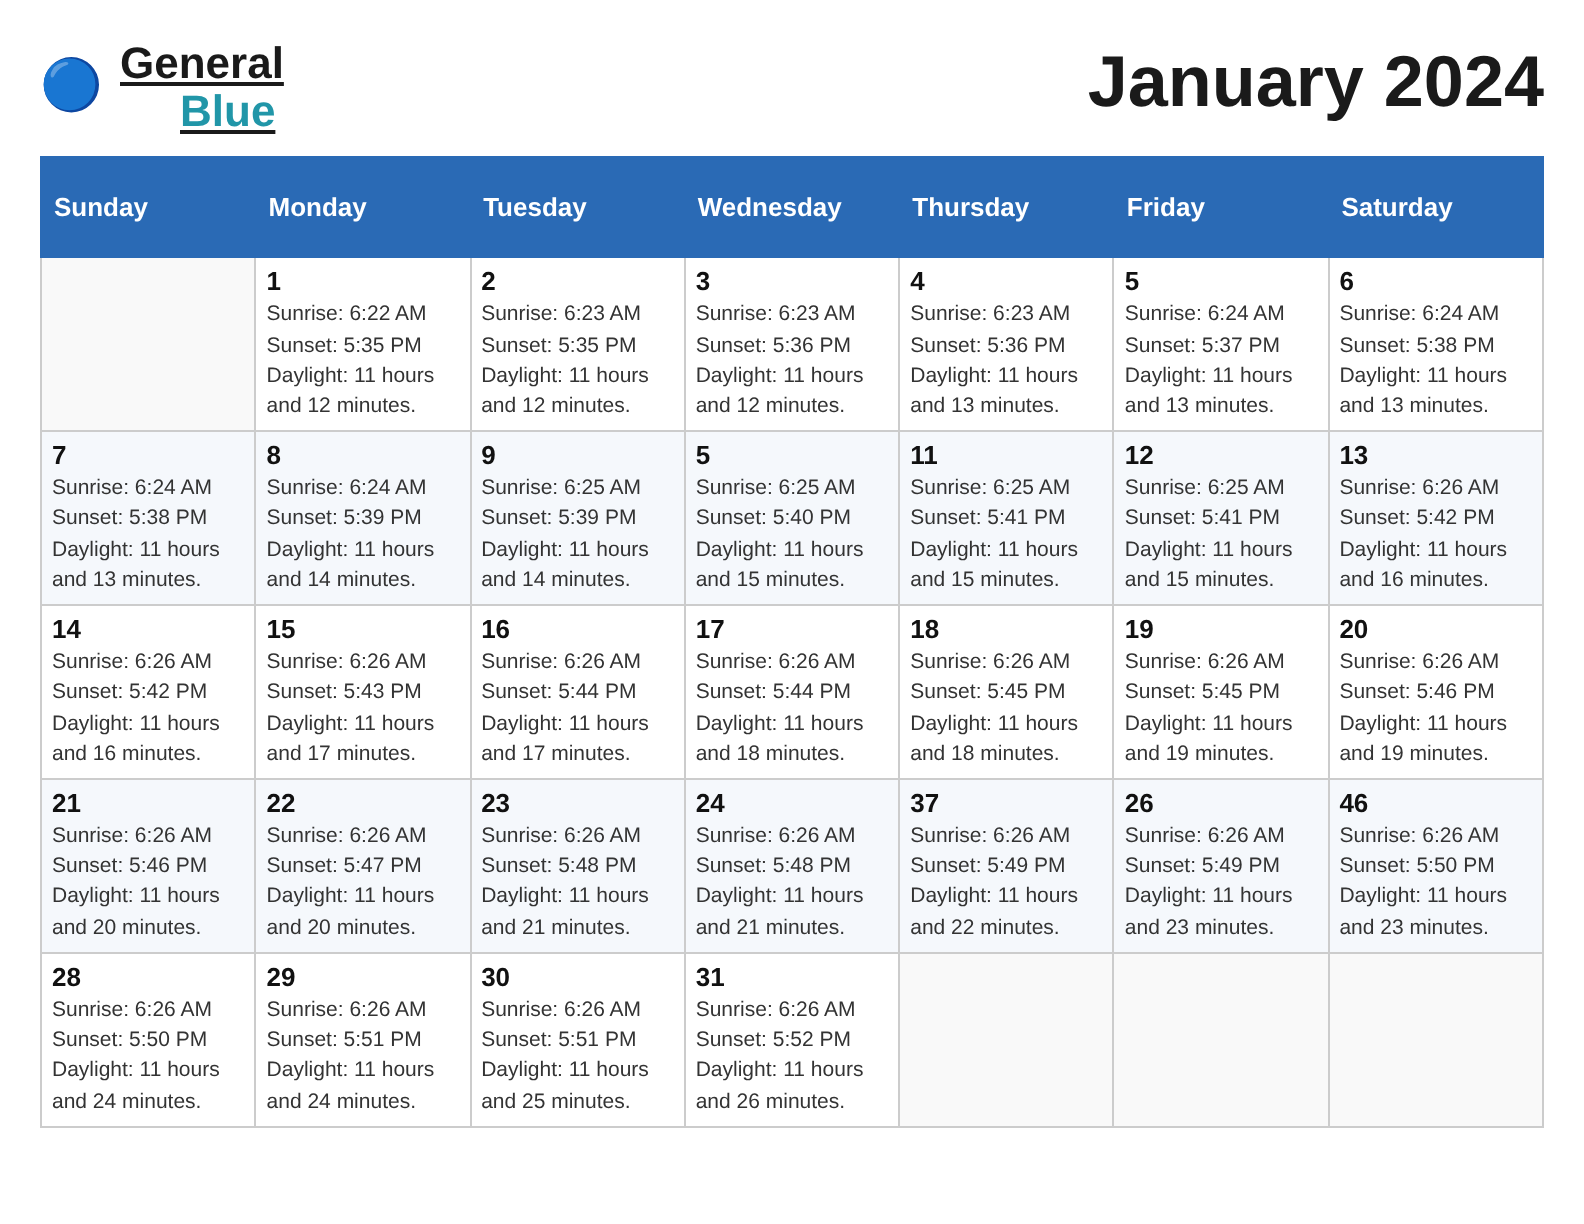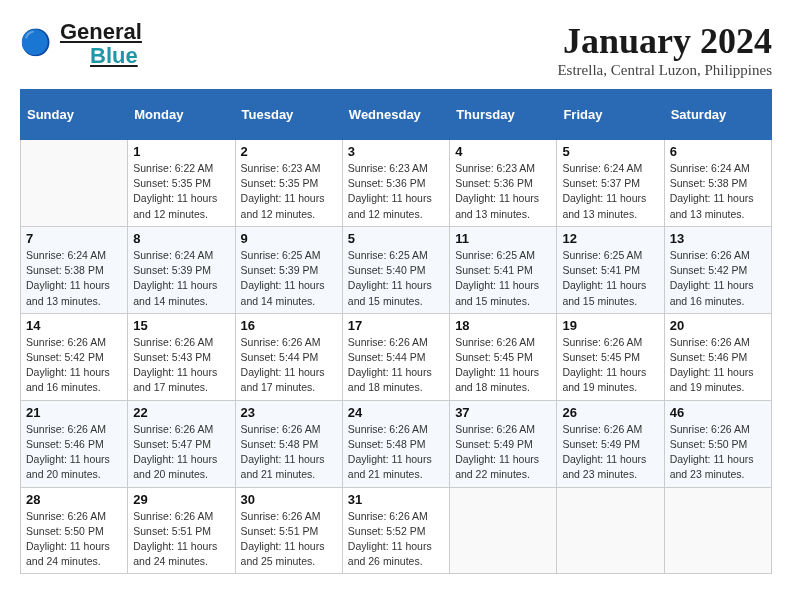--- a/index.html
+++ b/index.html
@@ -31,21 +31,20 @@
     .logo-text span {
       color: #2196a8;
       margin-left: 30px;
     }
     .logo-bird {
       width: 36px;
       height: 36px;
     }
     .title-area {
       text-align: right;
-      font-family: Liberation Serif, serif;
     }
     .month-title {
       font-size: 36px;
       font-weight: bold;
       color: #1a1a1a;
     }
     .subtitle {
       font-size: 15px;
       color: #444;
     }
@@ -97,21 +96,20 @@
   <div class="logo">
     <svg class="logo-bird" viewBox="0 0 40 40">
       <text y="28" font-size="28">🔵</text>
     </svg>
     <div class="logo-text">
       General<br><span>Blue</span>
     </div>
   </div>
   <div class="title-area">
     <div class="month-title">January 2024</div>
-    <div class="subtitle">Estrella, Central Luzon, Philippines</div>
   </div>
 </div>
 
 <table>
   <thead>
     <tr>
     <th>Sunday</th>
         <th>Monday</th>
         <th>Tuesday</th>
         <th>Wednesday</th>

